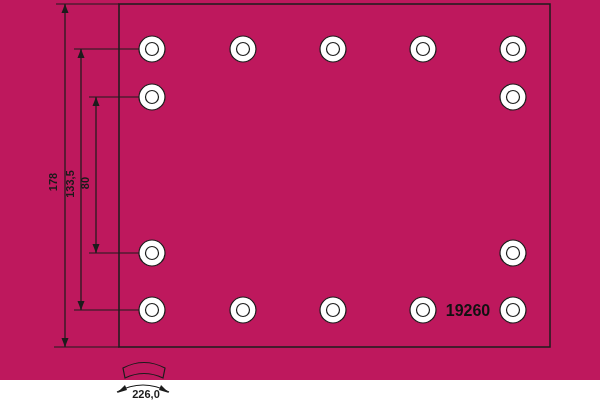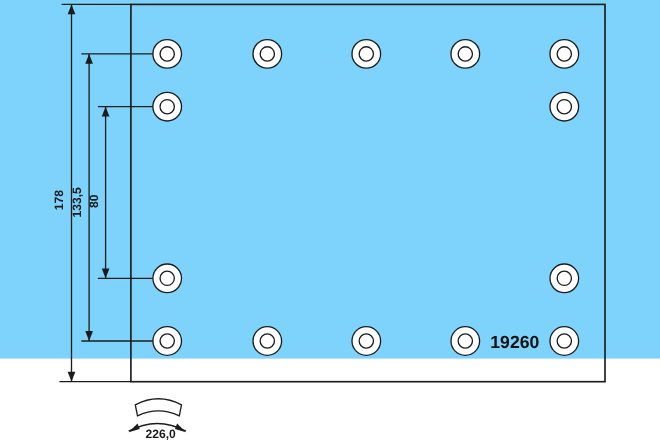--- a/index.html
+++ b/index.html
@@ -7,22 +7,22 @@
     padding: 0;
     background: #ffffff;
     width: 600px;
     height: 400px;
     overflow: hidden;
     font-family: "Liberation Sans", sans-serif;
   }
   .canvas {
     position: relative;
     width: 600px;
-    height: 326px;
-    background: #7dd3fc;
+    height: 380px;
+    background: #be185d;
   }
   svg { display: block; }
   .dim-label {
     font-family: "Liberation Sans", sans-serif;
     font-size: 11px;
     font-weight: bold;
     fill: #1a1a1a;
   }
   .part-label {
     font-family: "Liberation Sans", sans-serif;

